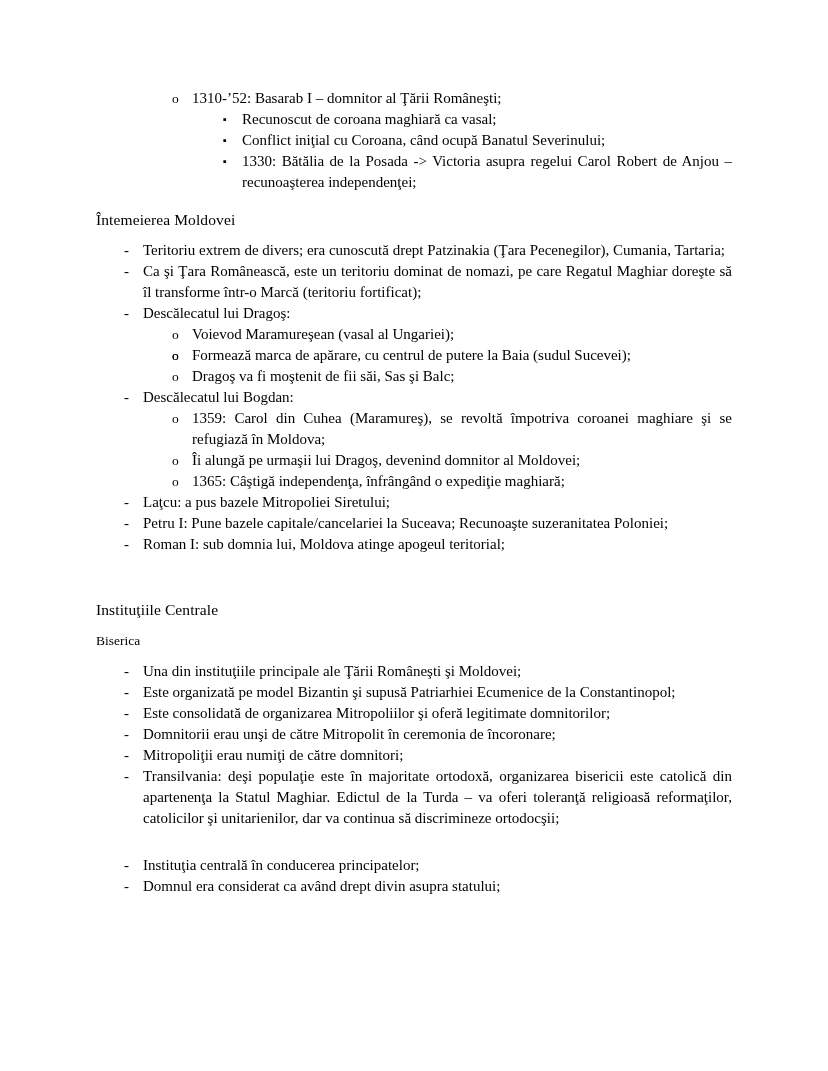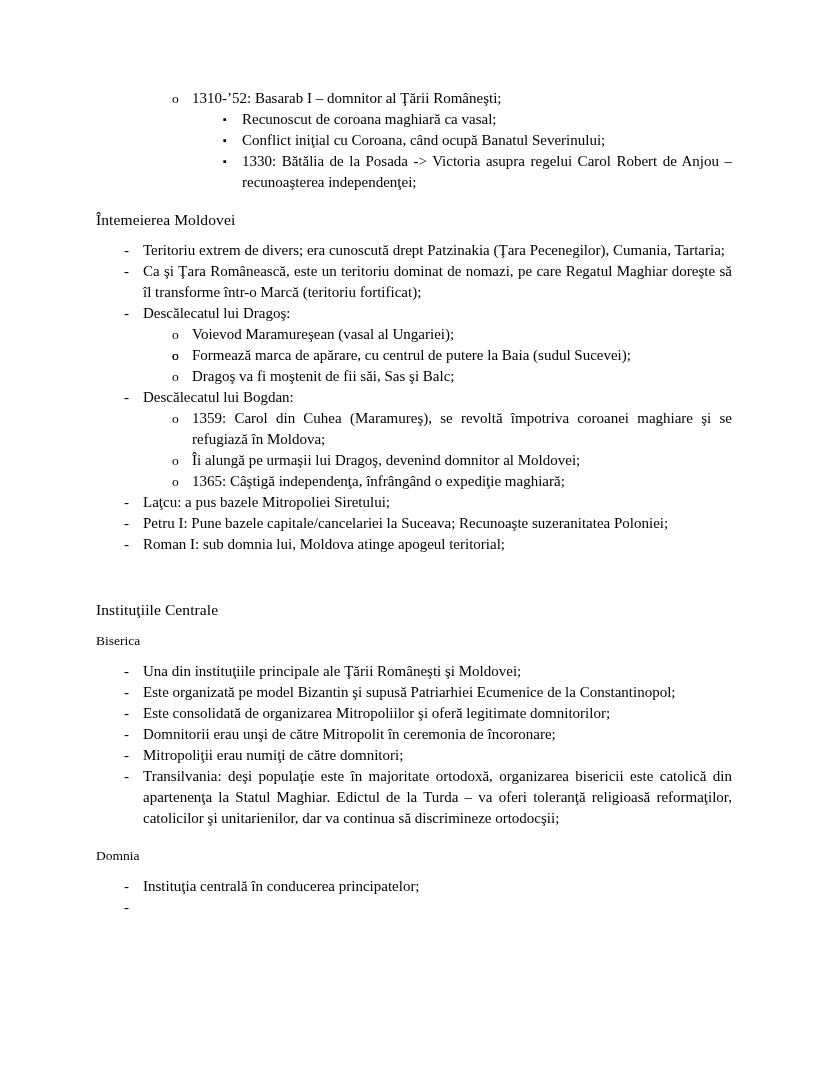--- a/index.html
+++ b/index.html
@@ -248,28 +248,28 @@
         <span>Mitropoliţii erau numiţi de către domnitori;</span>
       </li>
       <li class="item">
         <span class="marker">-</span>
         <span>Transilvania: deşi populaţie este în majoritate ortodoxă, organizarea bisericii este catolică din apartenenţa la Statul Maghiar. Edictul de la Turda – va oferi toleranţă religioasă reformaţilor, catolicilor şi unitarienilor, dar va continua să discrimineze ortodocşii;</span>
       </li>
     </ul>
 
     <div class="spacer-md"></div>
 
-    <h3 class="sub-title">Domnia</h3>
 
     <div class="spacer-sm"></div>
 
     <ul class="lvl lvl1">
       <li class="item lastline-left">
         <span class="marker">-</span>
         <span>Instituţia centrală în conducerea principatelor;</span>
       </li>
       <li class="item lastline-left">
         <span class="marker">-</span>
+        <span>Domnul era considerat ca având drept divin asupra statului;</span>
       </li>
     </ul>
 
   </div>
 </div>
 
 </body></html>

